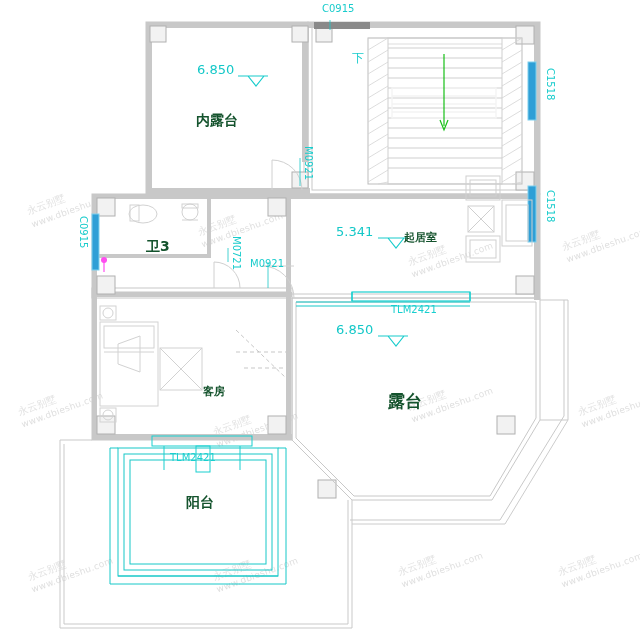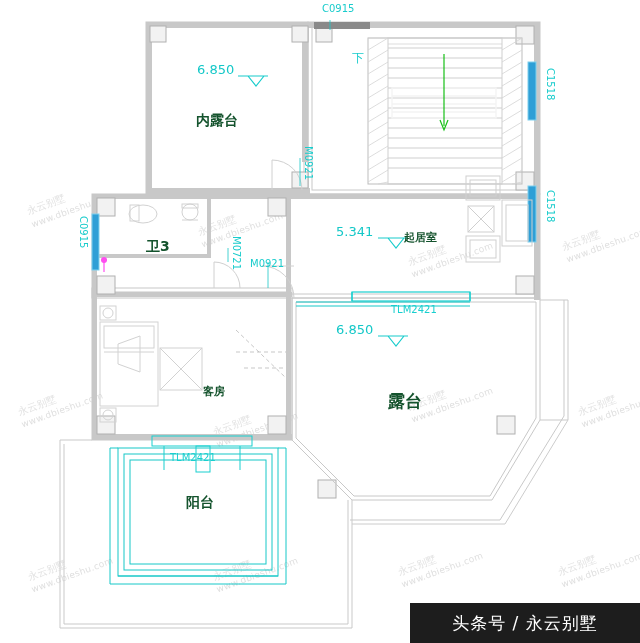--- a/index.html
+++ b/index.html
@@ -285,17 +285,14 @@
 
   <div class="lbl-dim vert" style="left:303px;top:146px;">M0921</div>
   <div class="lbl-dim vert" style="left:231px;top:236px;">M0721</div>
   <div class="lbl-dim" style="left:250px;top:258px;">M0921</div>
 
   <div class="lbl-dim" style="left:391px;top:304px;color:#19cfcf;">TLM2421</div>
   <div class="lbl-dim" style="left:170px;top:452px;color:#19cfcf;">TLM2421</div>
 
   <div class="lbl-dim" style="left:352px;top:50px;font-size:12px;">下</div>
 
-  <div id="footer">
-    <span>头条号 / 永云别墅</span>
-  </div>
 
 </div>
 
 </body></html>

